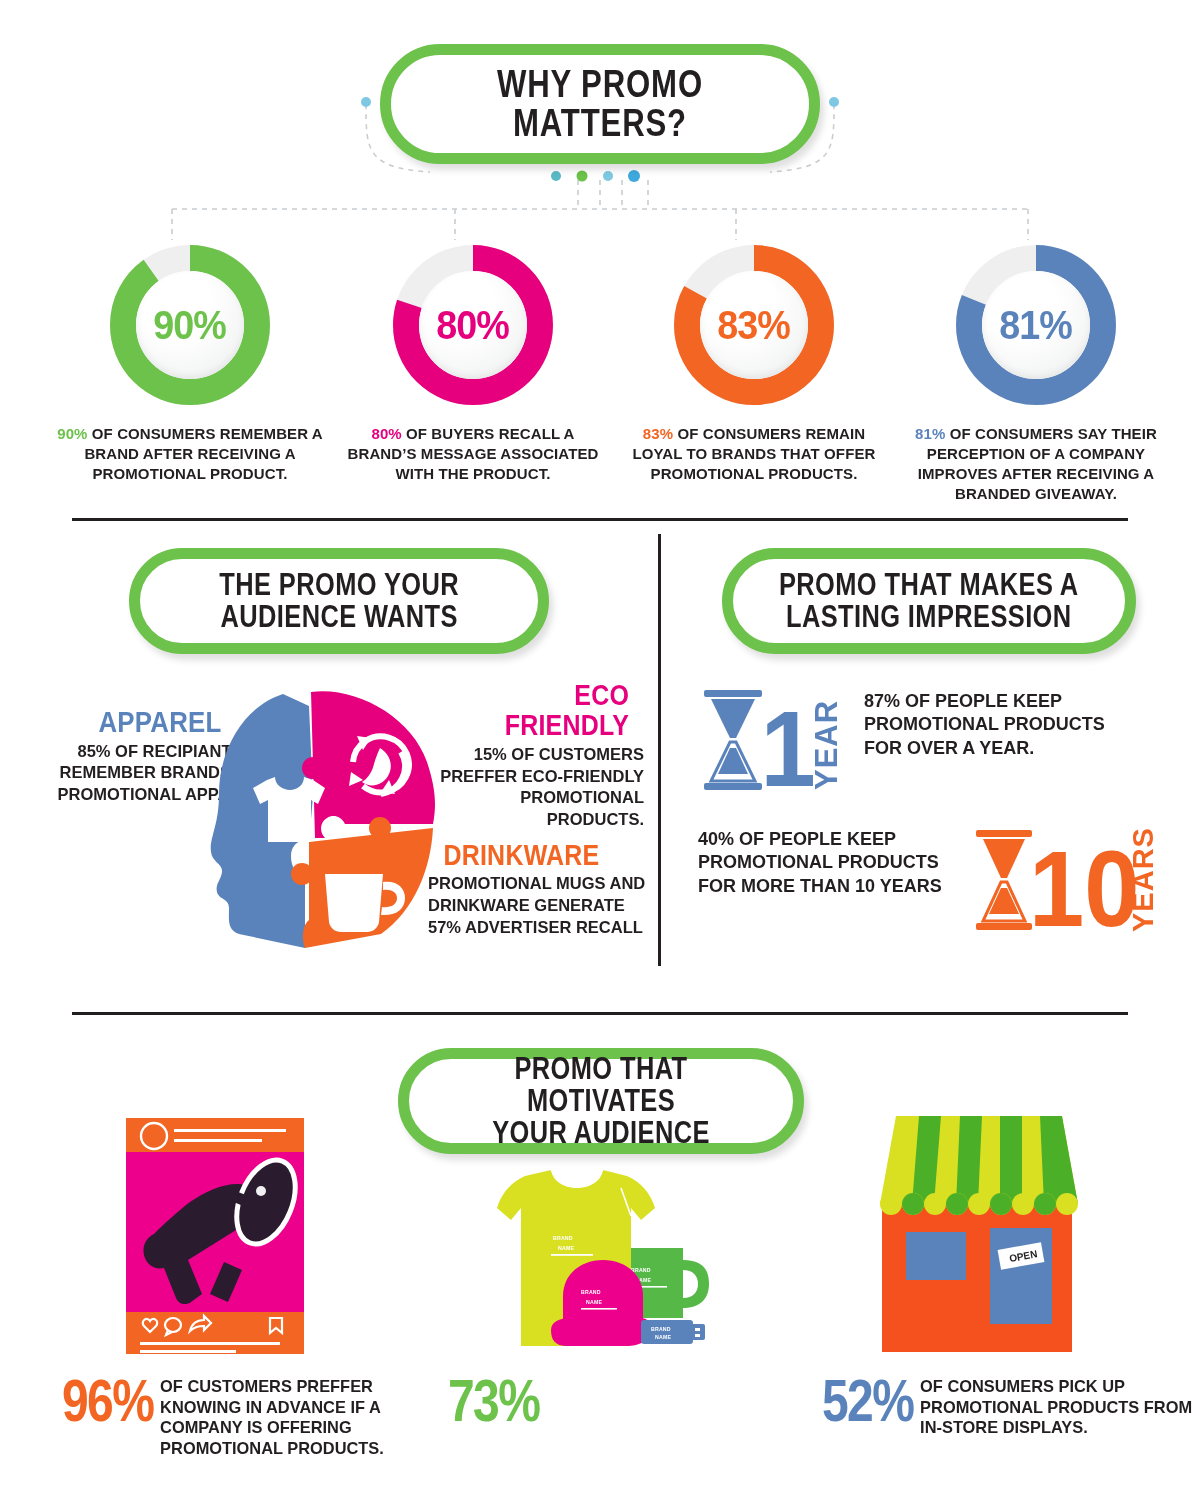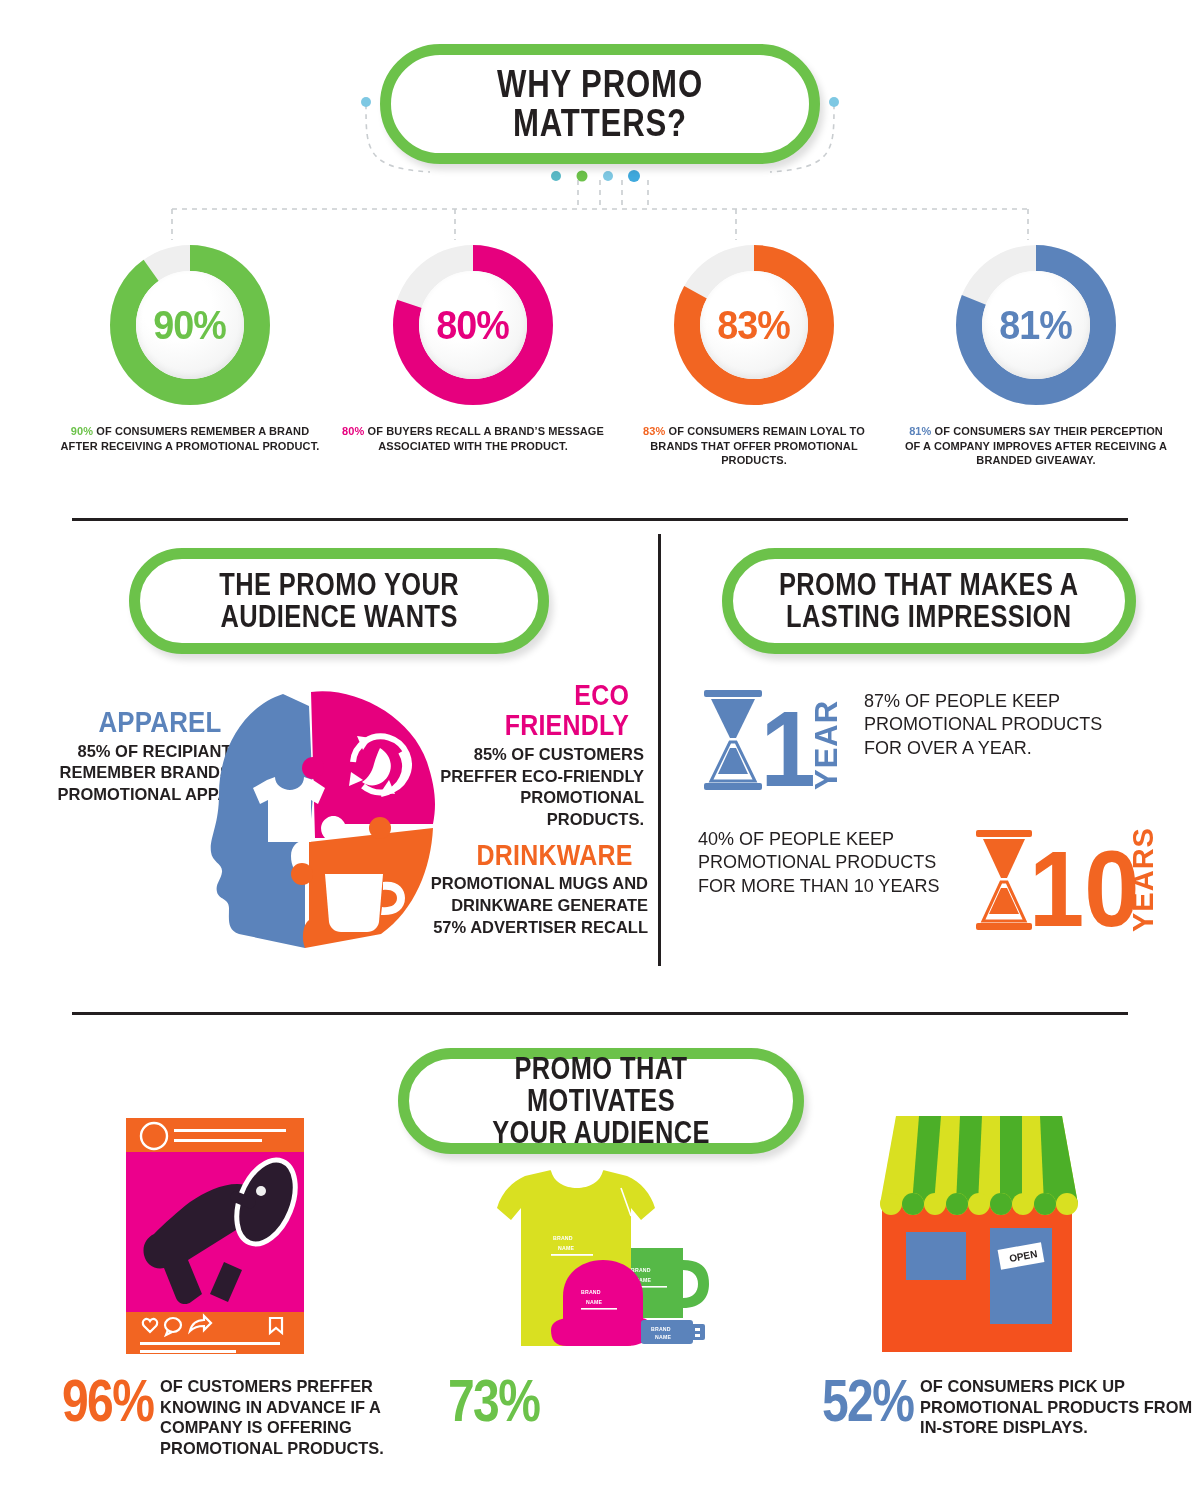--- a/index.html
+++ b/index.html
@@ -67,21 +67,21 @@
     display: flex; align-items: center; justify-content: center;
     box-shadow: inset 0 -3px 7px rgba(0,0,0,0.06);
   }
   .donut-value {
     font-family: "Liberation Sans Narrow", "Liberation Sans", sans-serif;
     font-weight: 700; font-size: 41px; letter-spacing: -1px;
     transform: scaleX(0.92);
   }
   .donut-caption {
     margin-top: 14px; width: 268px; text-align: center;
-    font-size: 11px; font-weight: 700; line-height: 1.33;
+    font-size: 15px; font-weight: 700; line-height: 1.33;
     color: #231f20; letter-spacing: 0.1px;
   }
   .donut-caption .pct { font-weight: 700; }
 
   
   .hrule { position: absolute; height: 3px; background: #231f20; }
   #rule-top { left: 72px; top: 518px; width: 1056px; }
   #rule-bottom { left: 72px; top: 1012px; width: 1056px; }
   #rule-vertical { position: absolute; left: 658px; top: 534px; width: 3px; height: 432px; background: #231f20; }
 
@@ -97,30 +97,30 @@
   .cat-body {
     font-size: 16.5px; font-weight: 700; line-height: 1.32;
     color: #231f20; margin-top: 3px;
   }
   #apparel-block .cat-title { color: #5b83bb; }
 
   #head-art { position: absolute; left: 205px; top: 676px; width: 245px; height: 290px; }
 
   #eco-block { position: absolute; left: 432px; top: 680px; width: 212px; text-align: right; }
   #eco-block .cat-title { color: #e6007e; font-size: 29px; }
-  #drink-block { position: absolute; left: 428px; top: 840px; width: 220px; text-align: right; }
+  #drink-block { position: absolute; left: 428px; top: 840px; width: 220px; text-align: left; }
   #drink-block .cat-title { color: #f26522; font-size: 29px; }
 
   
   .hg-row { position: absolute; display: flex; align-items: flex-start; }
   #hg-row-1 { left: 698px; top: 686px; }
   #hg-row-2 { left: 698px; top: 826px; }
   .hg-art { width: 148px; height: 108px; flex: 0 0 auto; }
   .hg-text {
-    font-size: 18px; font-weight: 400; line-height: 1.30;
+    font-size: 18px; font-weight: 700; line-height: 1.30;
     color: #231f20; width: 268px;
   }
   #hg-row-1 .hg-text { margin-left: 18px; margin-top: 4px; }
   #hg-row-2 .hg-text { margin-right: 12px; margin-top: 2px; width: 262px; }
 
   
   #art-social { position: absolute; left: 118px; top: 1112px; width: 218px; height: 248px; }
   #art-products { position: absolute; left: 455px; top: 1168px; width: 260px; height: 190px; }
   #art-store { position: absolute; left: 866px; top: 1104px; width: 226px; height: 252px; }
 
@@ -279,21 +279,21 @@
     </g>
 
     <g fill="#ffffff">
       <path d="M120,198 L178,198 L174,246 C173,252 168,256 162,256 L136,256 C130,256 125,252 124,246 Z"></path>
       <path d="M178,206 C192,204 200,212 200,222 C200,234 190,240 176,239 L177,231 C185,232 192,229 192,222 C192,216 186,213 178,214 Z"></path>
     </g>
   </svg>
 
   <div id="eco-block">
     <div class="cat-title">ECO FRIENDLY</div>
-    <div class="cat-body">85% OF CUSTOMERS PREFFER ECO-FRIENDLY PROMOTIONAL PRODUCTS.</div>
+    <div class="cat-body">15% OF CUSTOMERS PREFFER ECO-FRIENDLY PROMOTIONAL PRODUCTS.</div>
   </div>
 
   <div id="drink-block">
     <div class="cat-title">DRINKWARE</div>
     <div class="cat-body">PROMOTIONAL MUGS AND DRINKWARE GENERATE 57% ADVERTISER RECALL</div>
   </div>
 
   <div class="hg-row" id="hg-row-1">
     <svg class="hg-art" viewBox="0 0 148 108">
       <g fill="#5b83bb">

